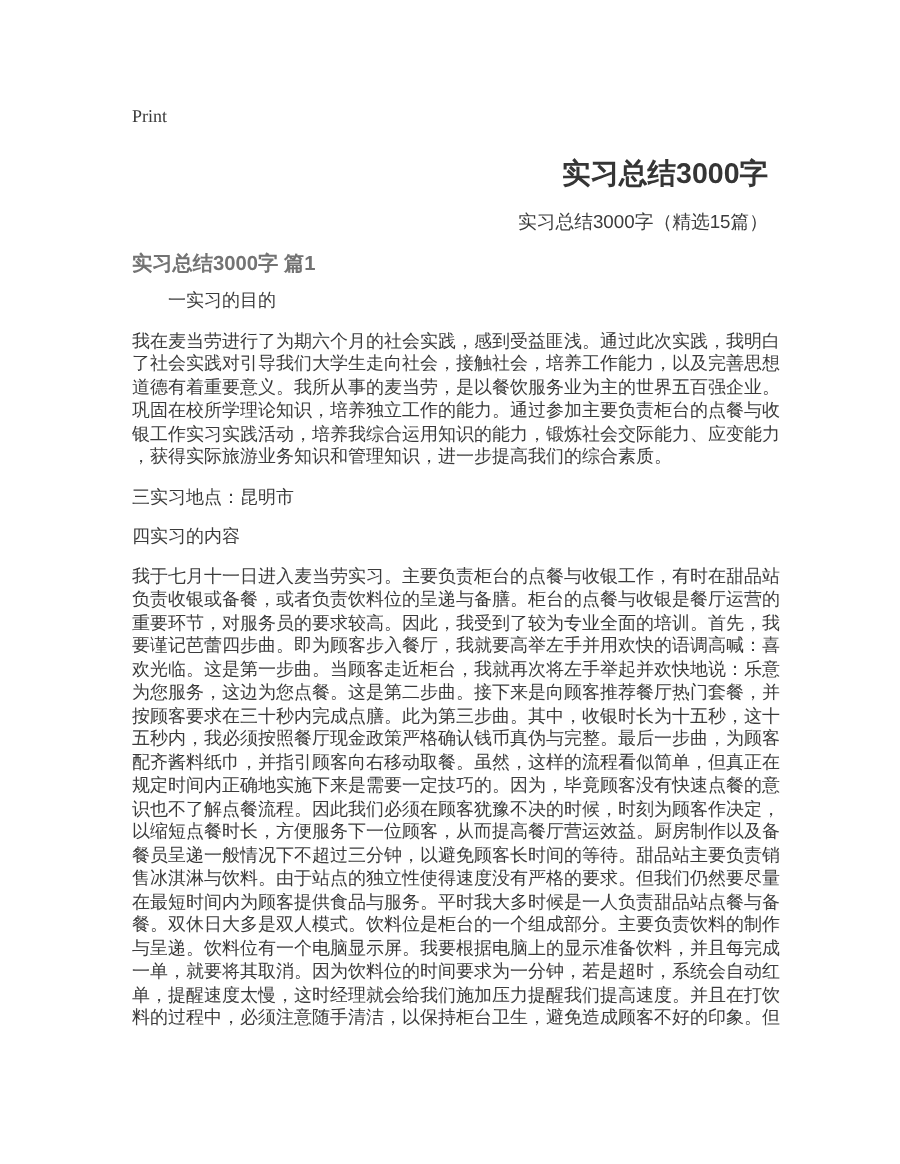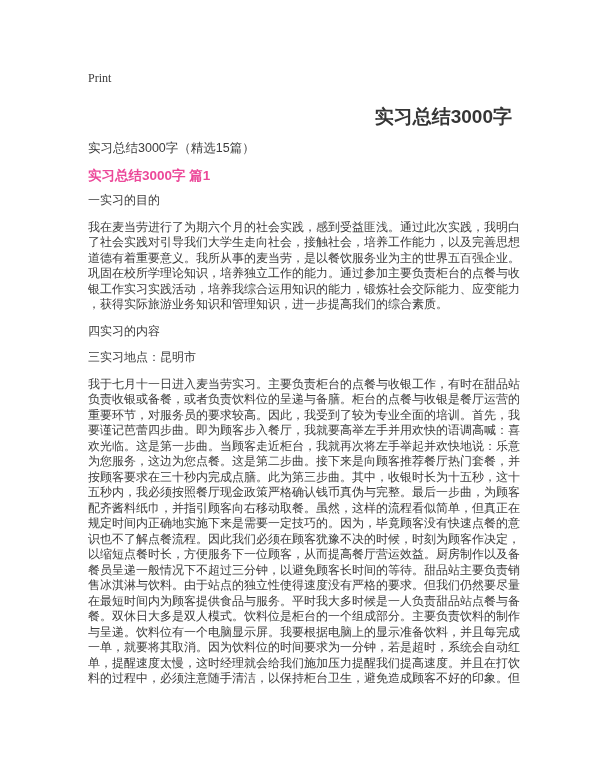--- a/index.html
+++ b/index.html
@@ -32,35 +32,37 @@
     text-align: right;
     color: #353535;
     margin: 18px 0 0 0;
     line-height: 26px;
   }
   .doc-subtitle {
     font-size: 12.5px;
     font-weight: normal;
     margin: 10px 0 0 0;
     line-height: 17px;
+    text-align: right;
   }
   .chapter-heading {
     font-size: 13.5px;
     font-weight: bold;
     margin: 10px 0 0 0;
     line-height: 18px;
-    color: #ec4899;
+    color: #737373;
   }
   .sec-heading {
     font-size: 12px;
     margin: 11px 0 0 0;
     line-height: 15.5px;
   }
   .sec-heading.first {
     margin-top: 8px;
+    margin-left: 24px;
   }
   .body-para {
     font-size: 12px;
     margin: 11px 12px 0 0;
     line-height: 15.5px;
     white-space: pre;          
     letter-spacing: 0;
   }
 </style>
 </head>
@@ -79,23 +81,23 @@
   <p class="sec-heading first">一实习的目的</p>
 
   <p class="body-para">我在麦当劳进行了为期六个月的社会实践，感到受益匪浅。通过此次实践，我明白
 了社会实践对引导我们大学生走向社会，接触社会，培养工作能力，以及完善思想
 道德有着重要意义。我所从事的麦当劳，是以餐饮服务业为主的世界五百强企业。
 巩固在校所学理论知识，培养独立工作的能力。通过参加主要负责柜台的点餐与收
 银工作实习实践活动，培养我综合运用知识的能力，锻炼社会交际能力、应变能力
 ，获得实际旅游业务知识和管理知识，进一步提高我们的综合素质。</p>
 
 
+  <p class="sec-heading">三实习地点：昆明市</p>
+
   <p class="sec-heading">四实习的内容</p>
-
-  <p class="sec-heading">三实习地点：昆明市</p>
 
   <p class="body-para">我于七月十一日进入麦当劳实习。主要负责柜台的点餐与收银工作，有时在甜品站
 负责收银或备餐，或者负责饮料位的呈递与备膳。柜台的点餐与收银是餐厅运营的
 重要环节，对服务员的要求较高。因此，我受到了较为专业全面的培训。首先，我
 要谨记芭蕾四步曲。即为顾客步入餐厅，我就要高举左手并用欢快的语调高喊：喜
 欢光临。这是第一步曲。当顾客走近柜台，我就再次将左手举起并欢快地说：乐意
 为您服务，这边为您点餐。这是第二步曲。接下来是向顾客推荐餐厅热门套餐，并
 按顾客要求在三十秒内完成点膳。此为第三步曲。其中，收银时长为十五秒，这十
 五秒内，我必须按照餐厅现金政策严格确认钱币真伪与完整。最后一步曲，为顾客
 配齐酱料纸巾，并指引顾客向右移动取餐。虽然，这样的流程看似简单，但真正在

